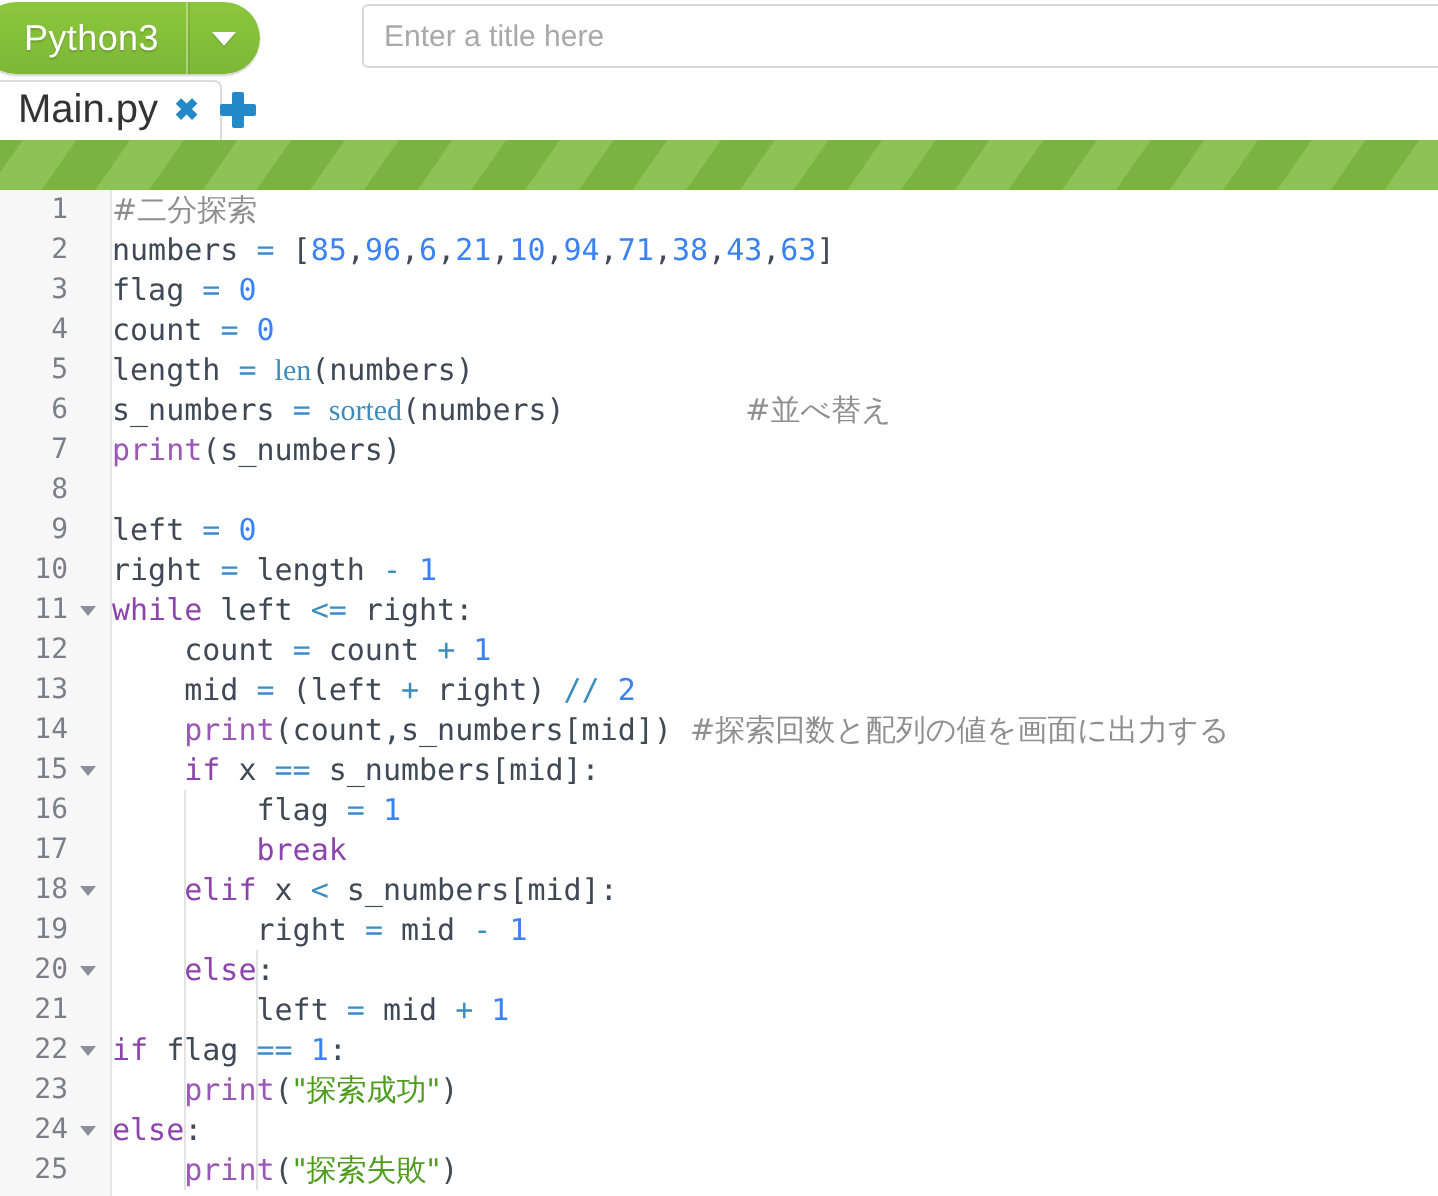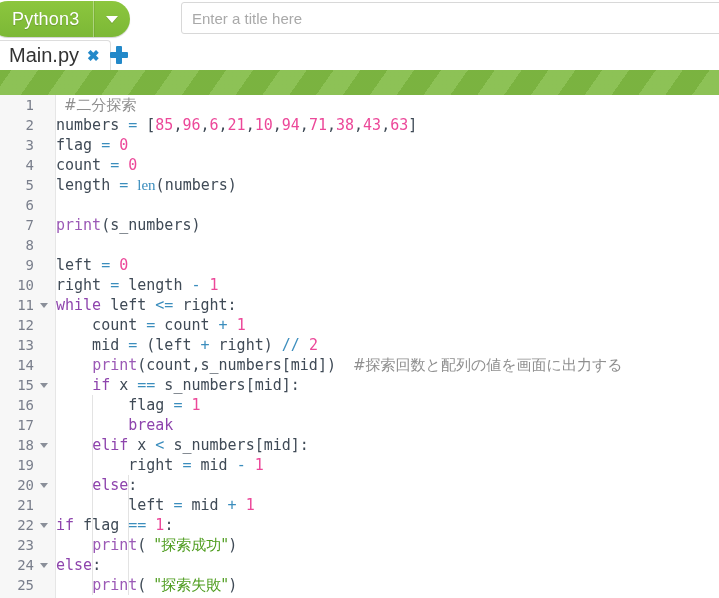--- a/index.html
+++ b/index.html
@@ -242,28 +242,28 @@
     pointer-events: none;
   }
   .iguide {
     position: absolute;
     width: 1px;
     background: #e3e3e3;
   }
 
   
   .t-kw      { color: #8e44ad; }
-  .t-num     { color: #ec4899; }
+  .t-num     { color: #3b82f6; }
   .t-builtin { color: #3b8dbd; font-family: Liberation Serif, serif; }
   .t-fn      { color: #9b59b6; }
   .t-str     { color: #4f9d1f; }
   .t-op      { color: #3b8dbd; }
   .t-com     { color: #8f8f8f; }
 
-  .cjk { font-family: "DejaVu Sans", "Liberation Sans", sans-serif; margin-left: 8px; }
+  .cjk { font-family: "DejaVu Sans", "Liberation Sans", sans-serif; }
 </style>
 </head>
 <body>
 
 <div id="app">
 
   <div class="topbar">
 
     <div class="lang-button">
       <div class="lang-label">Python3</div>
@@ -292,21 +292,21 @@
     <div class="indent-guides" id="indent-guides">
         <div class="iguide" style="left: 92px; top: 300px; height: 200px;"></div>
         <div class="iguide" style="left: 128px; top: 380px; height: 120px;"></div>
       </div>
     <div class="code-layer" id="code-layer">
         <div class="line"><span class="lineno">1</span><span class="code"><span class="t-com cjk">#二分探索</span></span></div>
         <div class="line"><span class="lineno">2</span><span class="code"><span>numbers </span><span class="t-op">=</span><span> [</span><span class="t-num">85</span><span>,</span><span class="t-num">96</span><span>,</span><span class="t-num">6</span><span>,</span><span class="t-num">21</span><span>,</span><span class="t-num">10</span><span>,</span><span class="t-num">94</span><span>,</span><span class="t-num">71</span><span>,</span><span class="t-num">38</span><span>,</span><span class="t-num">43</span><span>,</span><span class="t-num">63</span><span>]</span></span></div>
         <div class="line"><span class="lineno">3</span><span class="code"><span>flag </span><span class="t-op">=</span><span> </span><span class="t-num">0</span></span></div>
         <div class="line"><span class="lineno">4</span><span class="code"><span>count </span><span class="t-op">=</span><span> </span><span class="t-num">0</span></span></div>
         <div class="line"><span class="lineno">5</span><span class="code"><span>length </span><span class="t-op">=</span><span> </span><span class="t-builtin">len</span><span>(numbers)</span></span></div>
-        <div class="line"><span class="lineno">6</span></div>
+        <div class="line"><span class="lineno">6</span><span class="code"><span>s_numbers </span><span class="t-op">=</span><span> </span><span class="t-builtin">sorted</span><span>(numbers)</span><span>          </span><span class="t-com cjk">#並べ替え</span></span></div>
         <div class="line"><span class="lineno">7</span><span class="code"><span class="t-fn">print</span><span>(s_numbers)</span></span></div>
         <div class="line"><span class="lineno">8</span></div>
         <div class="line"><span class="lineno">9</span><span class="code"><span>left </span><span class="t-op">=</span><span> </span><span class="t-num">0</span></span></div>
         <div class="line"><span class="lineno">10</span><span class="code"><span>right </span><span class="t-op">=</span><span> length </span><span class="t-op">-</span><span> </span><span class="t-num">1</span></span></div>
         <div class="line"><span class="lineno">11</span><span class="fold"><span class="fold-tri"></span></span><span class="code"><span class="t-kw">while</span><span> left </span><span class="t-op">&lt;=</span><span> right:</span></span></div>
         <div class="line"><span class="lineno">12</span><span class="code"><span>    count </span><span class="t-op">=</span><span> count </span><span class="t-op">+</span><span> </span><span class="t-num">1</span></span></div>
         <div class="line"><span class="lineno">13</span><span class="code"><span>    mid </span><span class="t-op">=</span><span> (left </span><span class="t-op">+</span><span> right) </span><span class="t-op">//</span><span> </span><span class="t-num">2</span></span></div>
         <div class="line"><span class="lineno">14</span><span class="code"><span>    </span><span class="t-fn">print</span><span>(count,s_numbers[mid])</span><span> </span><span class="t-com cjk">#探索回数と配列の値を画面に出力する</span></span></div>
         <div class="line"><span class="lineno">15</span><span class="fold"><span class="fold-tri"></span></span><span class="code"><span>    </span><span class="t-kw">if</span><span> x </span><span class="t-op">==</span><span> s_numbers[mid]:</span></span></div>
         <div class="line"><span class="lineno">16</span><span class="code"><span>        flag </span><span class="t-op">=</span><span> </span><span class="t-num">1</span></span></div>

